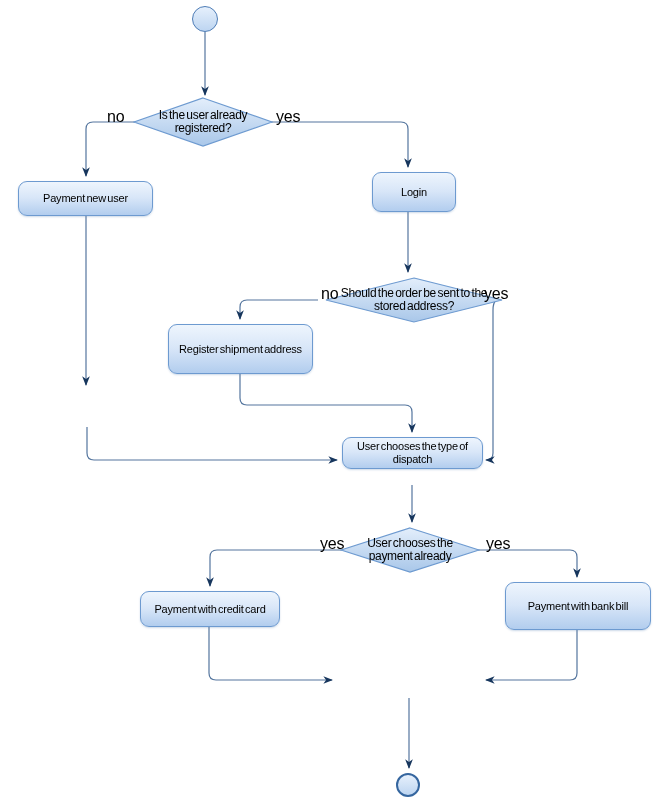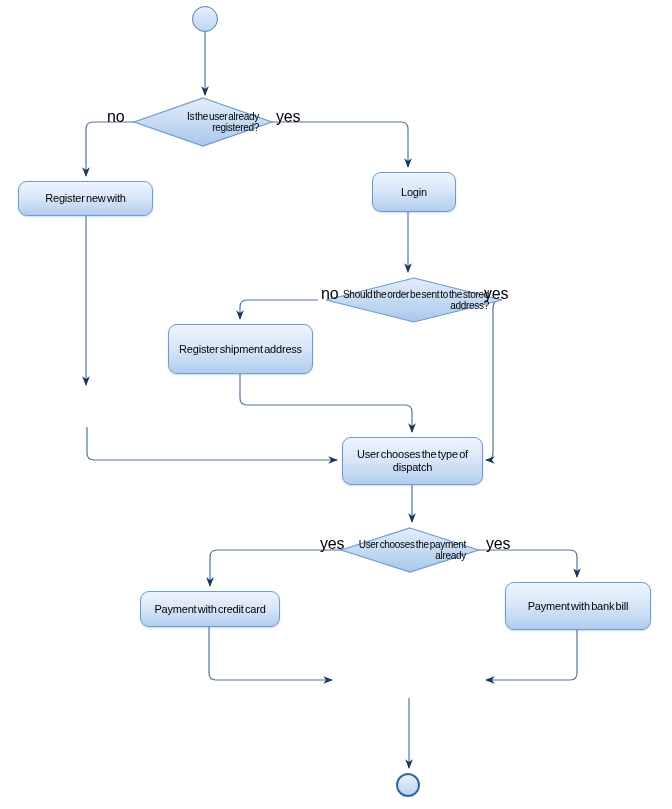--- a/index.html
+++ b/index.html
@@ -14,21 +14,21 @@
     background:linear-gradient(180deg,#eef5fd 0%,#d8e6f8 48%,#b2cdee 100%);
     box-shadow:0 1px 2px rgba(110,145,190,0.35);
     display:flex; align-items:center; justify-content:center;
     text-align:center; font-size:11px; line-height:1.18;
     letter-spacing:-0.2px; word-spacing:-1.5px; padding:2px 7px;
   }
   .diamond { position:absolute; }
   .diamond .dlabel {
     position:absolute; left:0; top:0; right:0; bottom:0;
     display:flex; align-items:center; justify-content:center;
-    text-align:right; font-size:10px; line-height:1.12;
+    text-align:center; font-size:12px; line-height:1.12;
     letter-spacing:-0.3px; word-spacing:-1.5px; padding:0 14px;
   }
   .circle-node {
     position:absolute; box-sizing:border-box; border-radius:50%;
     background:linear-gradient(180deg,#e6f0fc 0%,#bdd5f1 100%);
   }
   .start { border:1.5px solid #4d7cb6; }
   .end   { border:2.6px solid #35669f; }
   .edge-label {
     position:absolute; font-size:16px; letter-spacing:-0.2px; color:#000;
@@ -72,40 +72,40 @@
   <div class="circle-node start" style="left:192px;top:6px;width:26px;height:26px"></div>
 
   <div class="diamond" style="left:133px;top:97px;width:140px;height:50px">
     <svg width="140" height="50">
       <polygon points="70,1 139,25 70,49 1,25" fill="url(#dg)" stroke="#6d9ad0" stroke-width="1.2"></polygon>
     </svg>
     <div class="dlabel">Is the user already registered?</div>
   </div>
 
   <div class="node" style="left:18px;top:181px;width:135px;height:35px">
-    <span>Register new with</span>
+    <span>Payment new user</span>
   </div>
 
   <div class="node" style="left:372px;top:172px;width:84px;height:40px">
     <span>Login</span>
   </div>
 
   <div class="diamond" style="left:325px;top:277px;width:178px;height:46px">
     <svg width="178" height="46">
       <polygon points="89,1 177,23 89,45 1,23" fill="url(#dg)" stroke="#6d9ad0" stroke-width="1.2"></polygon>
     </svg>
     <div class="dlabel">Should the order be sent to the stored address?</div>
   </div>
 
   <div class="node" style="left:168px;top:324px;width:145px;height:50px">
     <span>Register shipment address</span>
   </div>
 
 
-  <div class="node" style="left:342px;top:437px;width:141px;height:48px">
+  <div class="node" style="left:342px;top:437px;width:141px;height:32px">
     <span>User chooses the type of dispatch</span>
   </div>
 
   <div class="diamond" style="left:340px;top:527px;width:140px;height:46px">
     <svg width="140" height="46">
       <polygon points="70,1 139,23 70,45 1,23" fill="url(#dg)" stroke="#6d9ad0" stroke-width="1.2"></polygon>
     </svg>
     <div class="dlabel">User chooses the payment already</div>
   </div>
 

